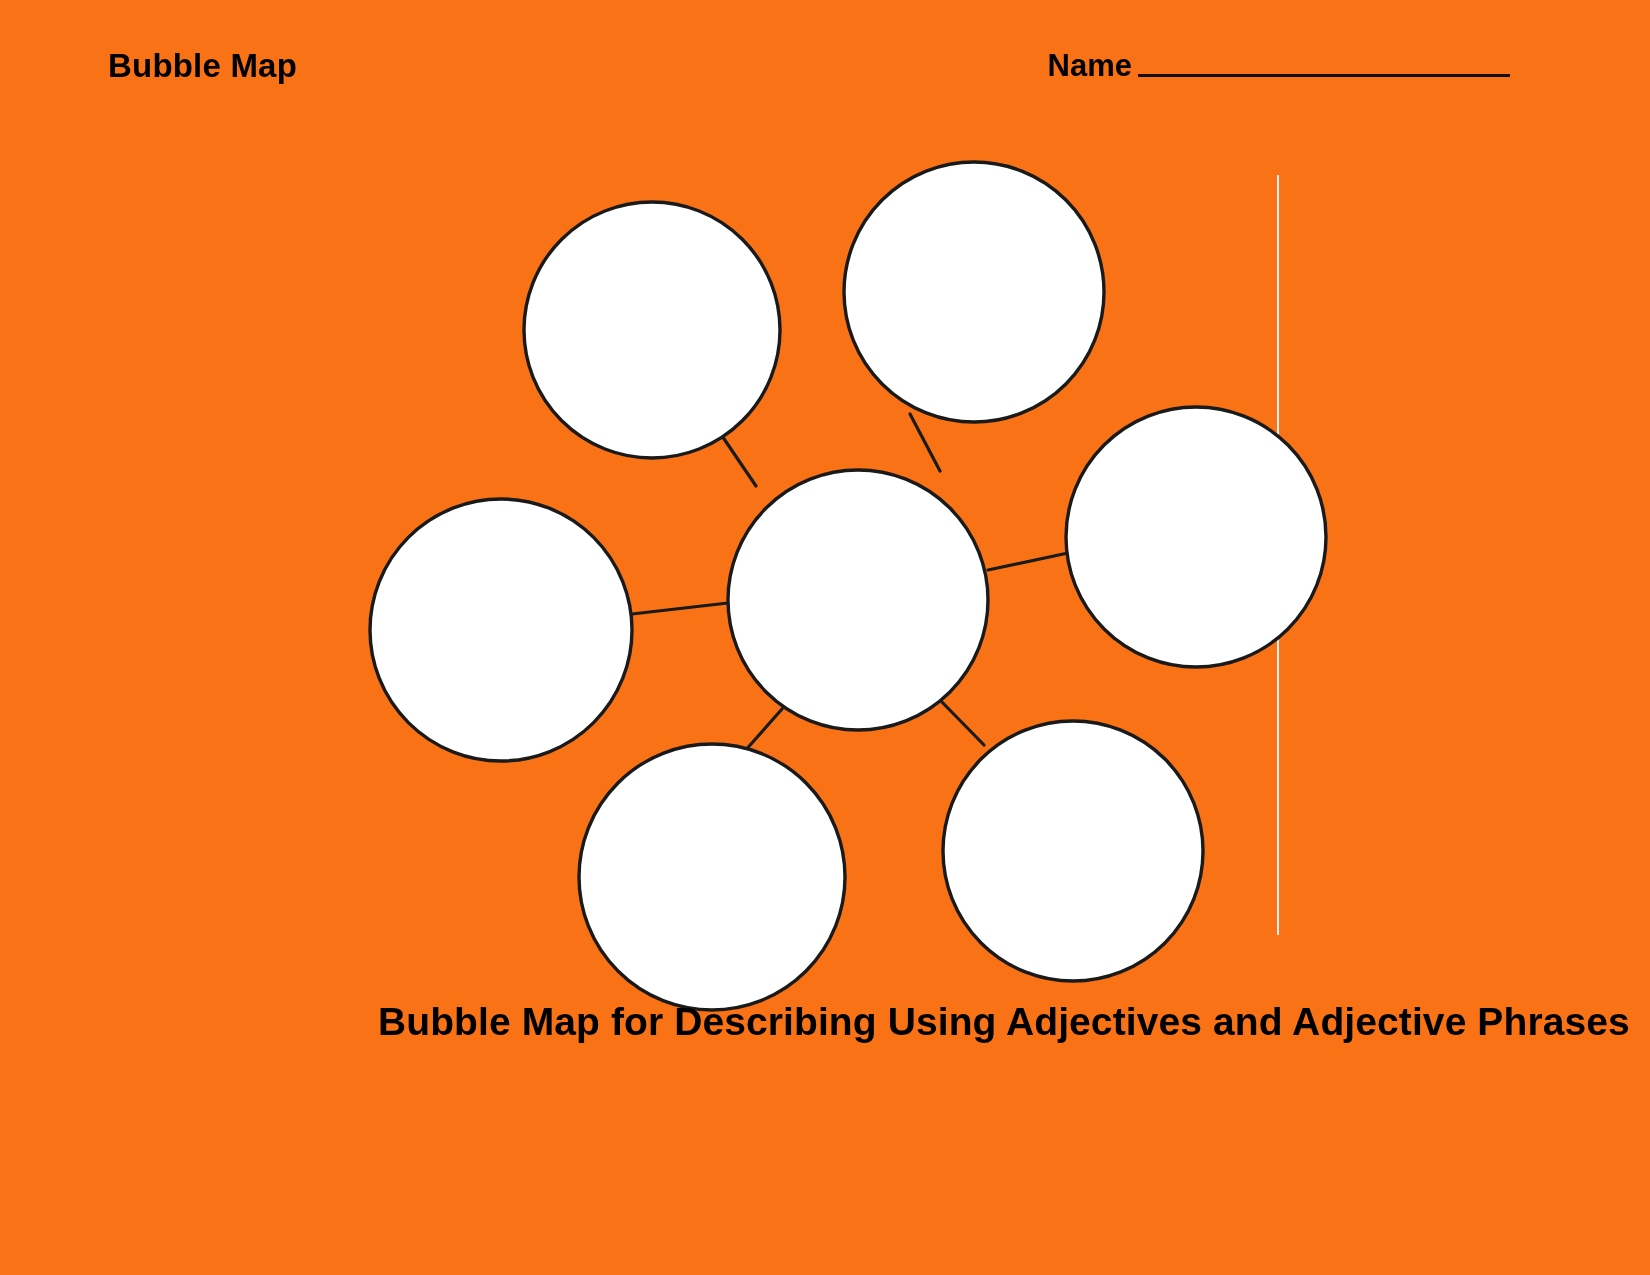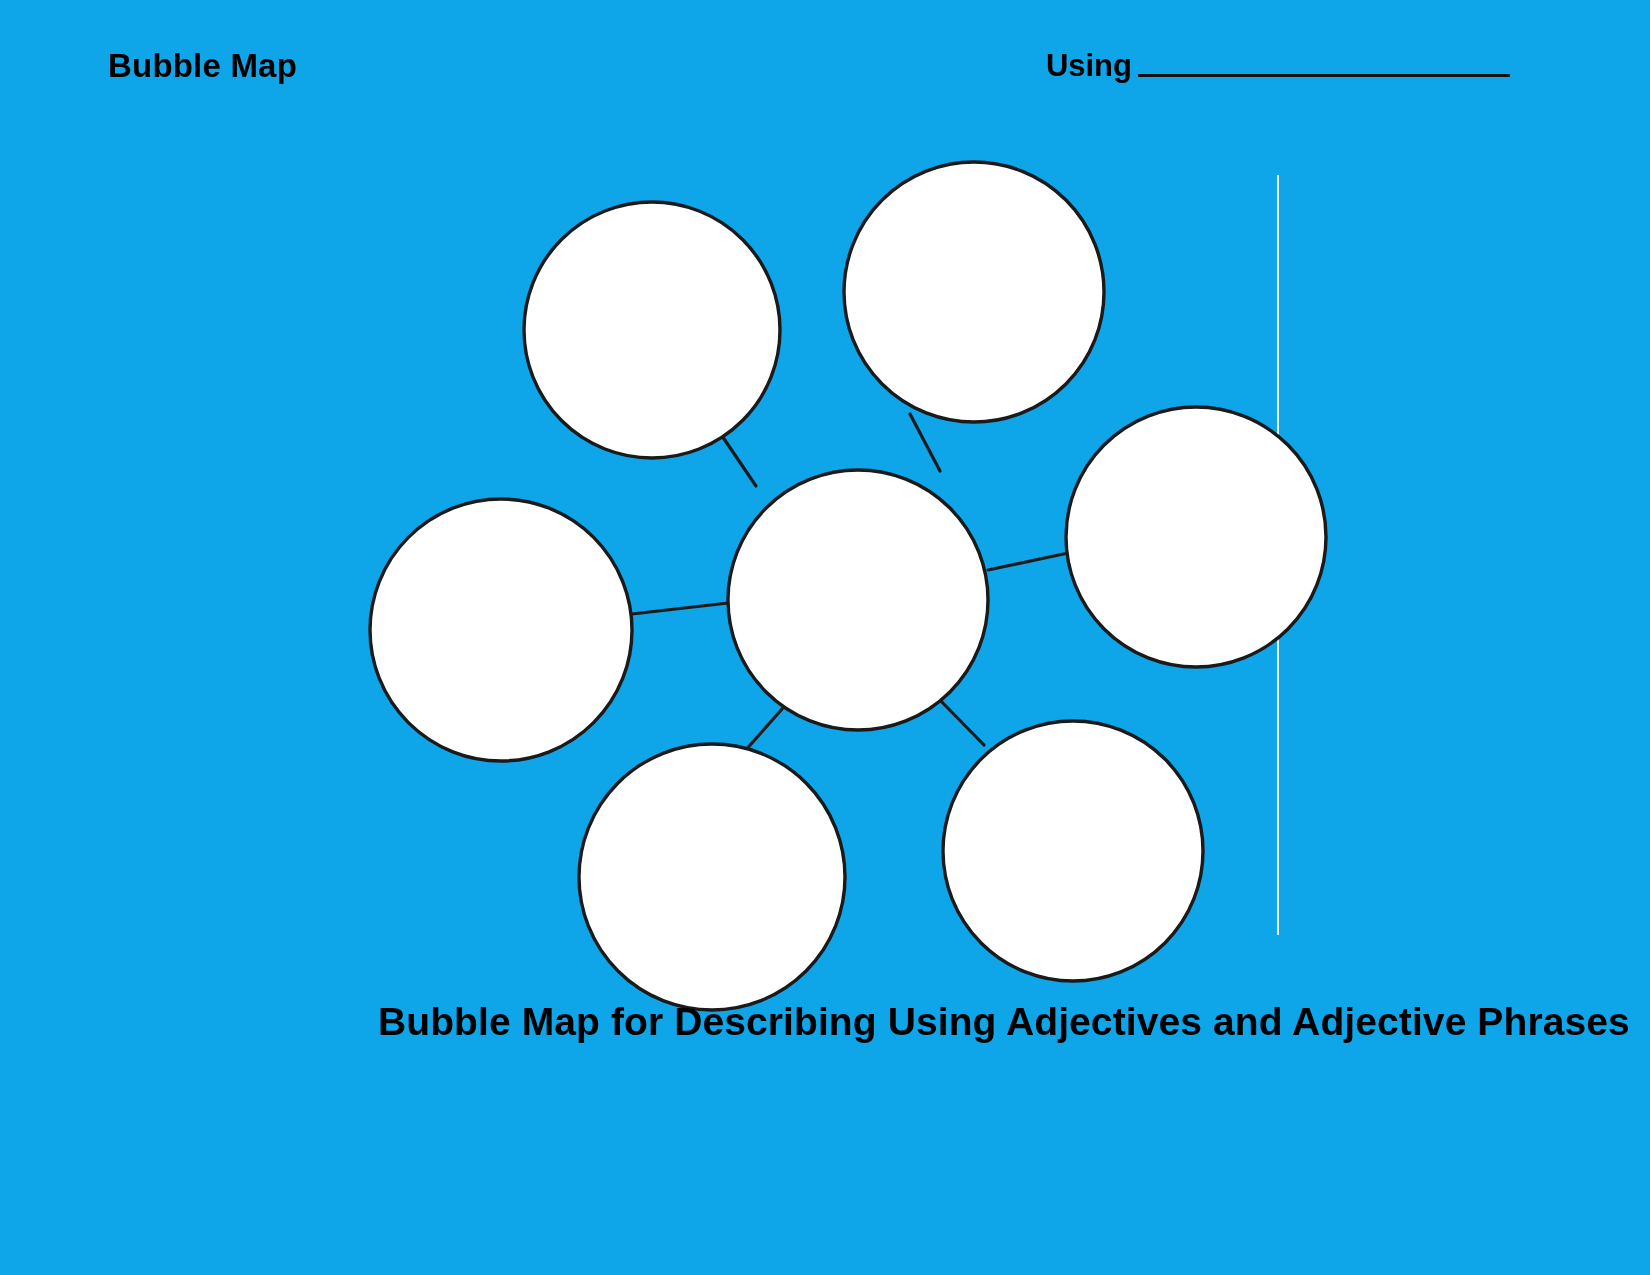--- a/index.html
+++ b/index.html
@@ -12,21 +12,21 @@
     height: 1275px;
     position: relative;
     font-family: "Liberation Sans", sans-serif;
     color: #000000;
     overflow: hidden;
   }
 
   .page {
     position: absolute;
     inset: 0;
-    background: #0ea5e9;
+    background: #f97316;
   }
 
   
   .title {
     position: absolute;
     left: 108px;
     top: 47px;
     font-size: 33px;
     font-weight: bold;
     letter-spacing: 0.2px;
@@ -88,21 +88,21 @@
   }
 </style>
 </head>
 <body>
 
 <div class="page">
 
   <div class="title">Bubble Map</div>
 
   <div class="name-block">
-    <span class="name-label">Using</span>
+    <span class="name-label">Name</span>
     <span class="name-rule"></span>
   </div>
 
   <div class="scan-line"></div>
 
   <div class="diagram">
     <svg width="1650" height="1275" viewBox="0 0 1650 1275" xmlns="http://www.w3.org/2000/svg">
       <g stroke="#1a1a1a" fill="none" stroke-width="3.2" stroke-linecap="round">
 
         <line x1="756" y1="486" x2="718" y2="430"></line>

